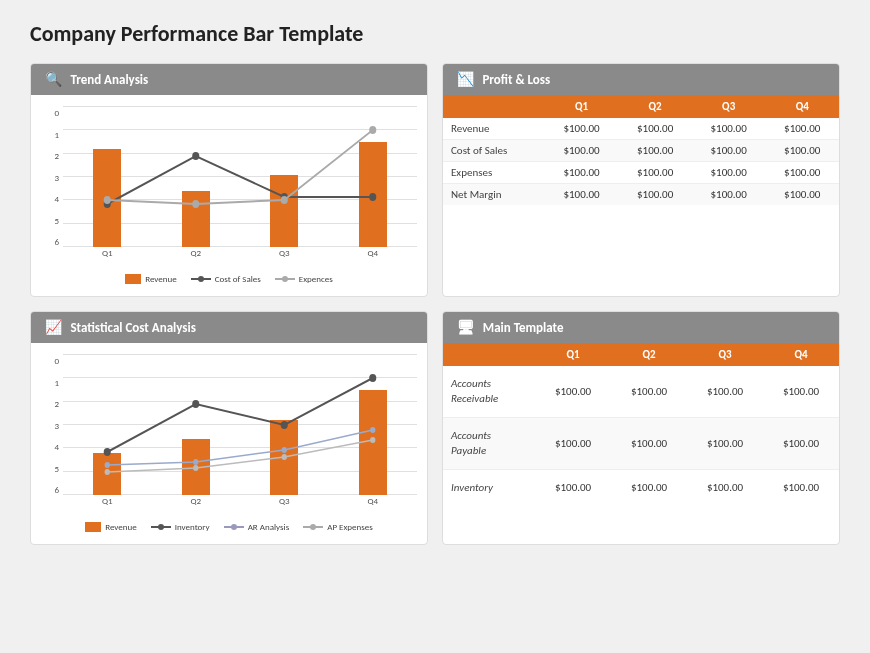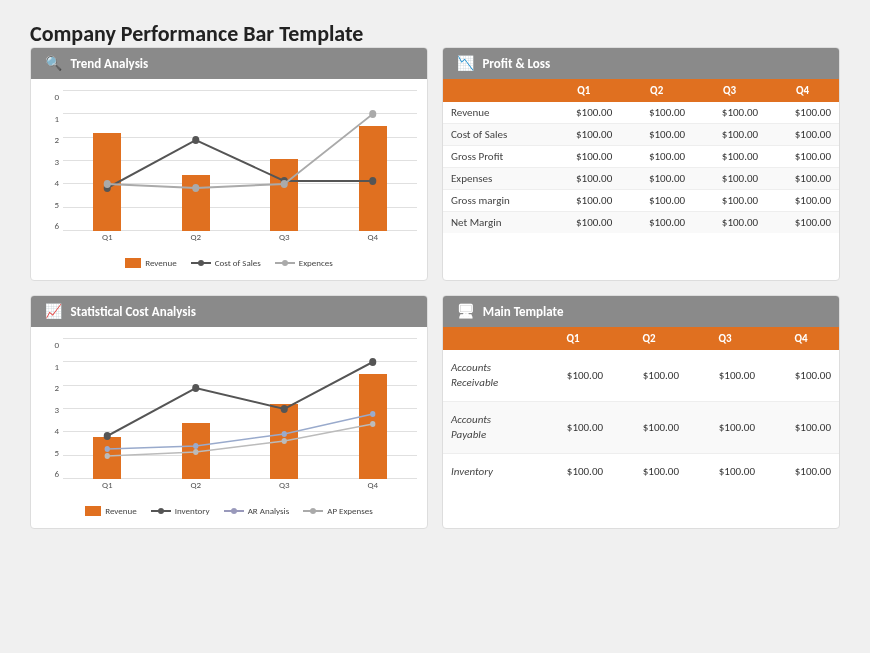--- a/index.html
+++ b/index.html
@@ -7,20 +7,21 @@
       font-family: 'Calibri', 'Arial', sans-serif;
       background: #f0f0f0;
       width: 870px;
       min-height: 653px;
       padding: 20px 30px;
     }
     h1 {
       font-size: 22px;
       font-weight: bold;
       color: #222;
+      margin-bottom: 16px;
     }
     .grid {
       display: grid;
       grid-template-columns: 1fr 1fr;
       grid-template-rows: auto auto;
       gap: 14px;
     }
     .panel {
       background: #fff;
       border: 1px solid #ddd;
@@ -194,21 +195,21 @@
       font-size: 11px;
     }
     table thead tr th:first-child {
       background: #e07020;
       text-align: left;
     }
     table tbody tr td {
       padding: 4px 8px;
       border-bottom: 1px solid #eee;
       color: #333;
-      text-align: right;
+      text-align: center;
     }
     table tbody tr td:first-child {
       text-align: left;
       color: #444;
     }
     table tbody tr:nth-child(even) {
       background: #f9f9f9;
     }
     table tbody tr:last-child td {
       border-bottom: none;
@@ -335,35 +336,21 @@
             <td>$100.00</td>
           </tr>
           <tr>
             <td>Cost of Sales</td>
             <td>$100.00</td>
             <td>$100.00</td>
             <td>$100.00</td>
             <td>$100.00</td>
           </tr>
           <tr>
-            <td>Gross Profit</td>
-            <td>$100.00</td>
-            <td>$100.00</td>
-            <td>$100.00</td>
-            <td>$100.00</td>
-          </tr>
-          <tr>
             <td>Expenses</td>
-            <td>$100.00</td>
-            <td>$100.00</td>
-            <td>$100.00</td>
-            <td>$100.00</td>
-          </tr>
-          <tr>
-            <td>Gross margin</td>
             <td>$100.00</td>
             <td>$100.00</td>
             <td>$100.00</td>
             <td>$100.00</td>
           </tr>
           <tr>
             <td>Net Margin</td>
             <td>$100.00</td>
             <td>$100.00</td>
             <td>$100.00</td>

